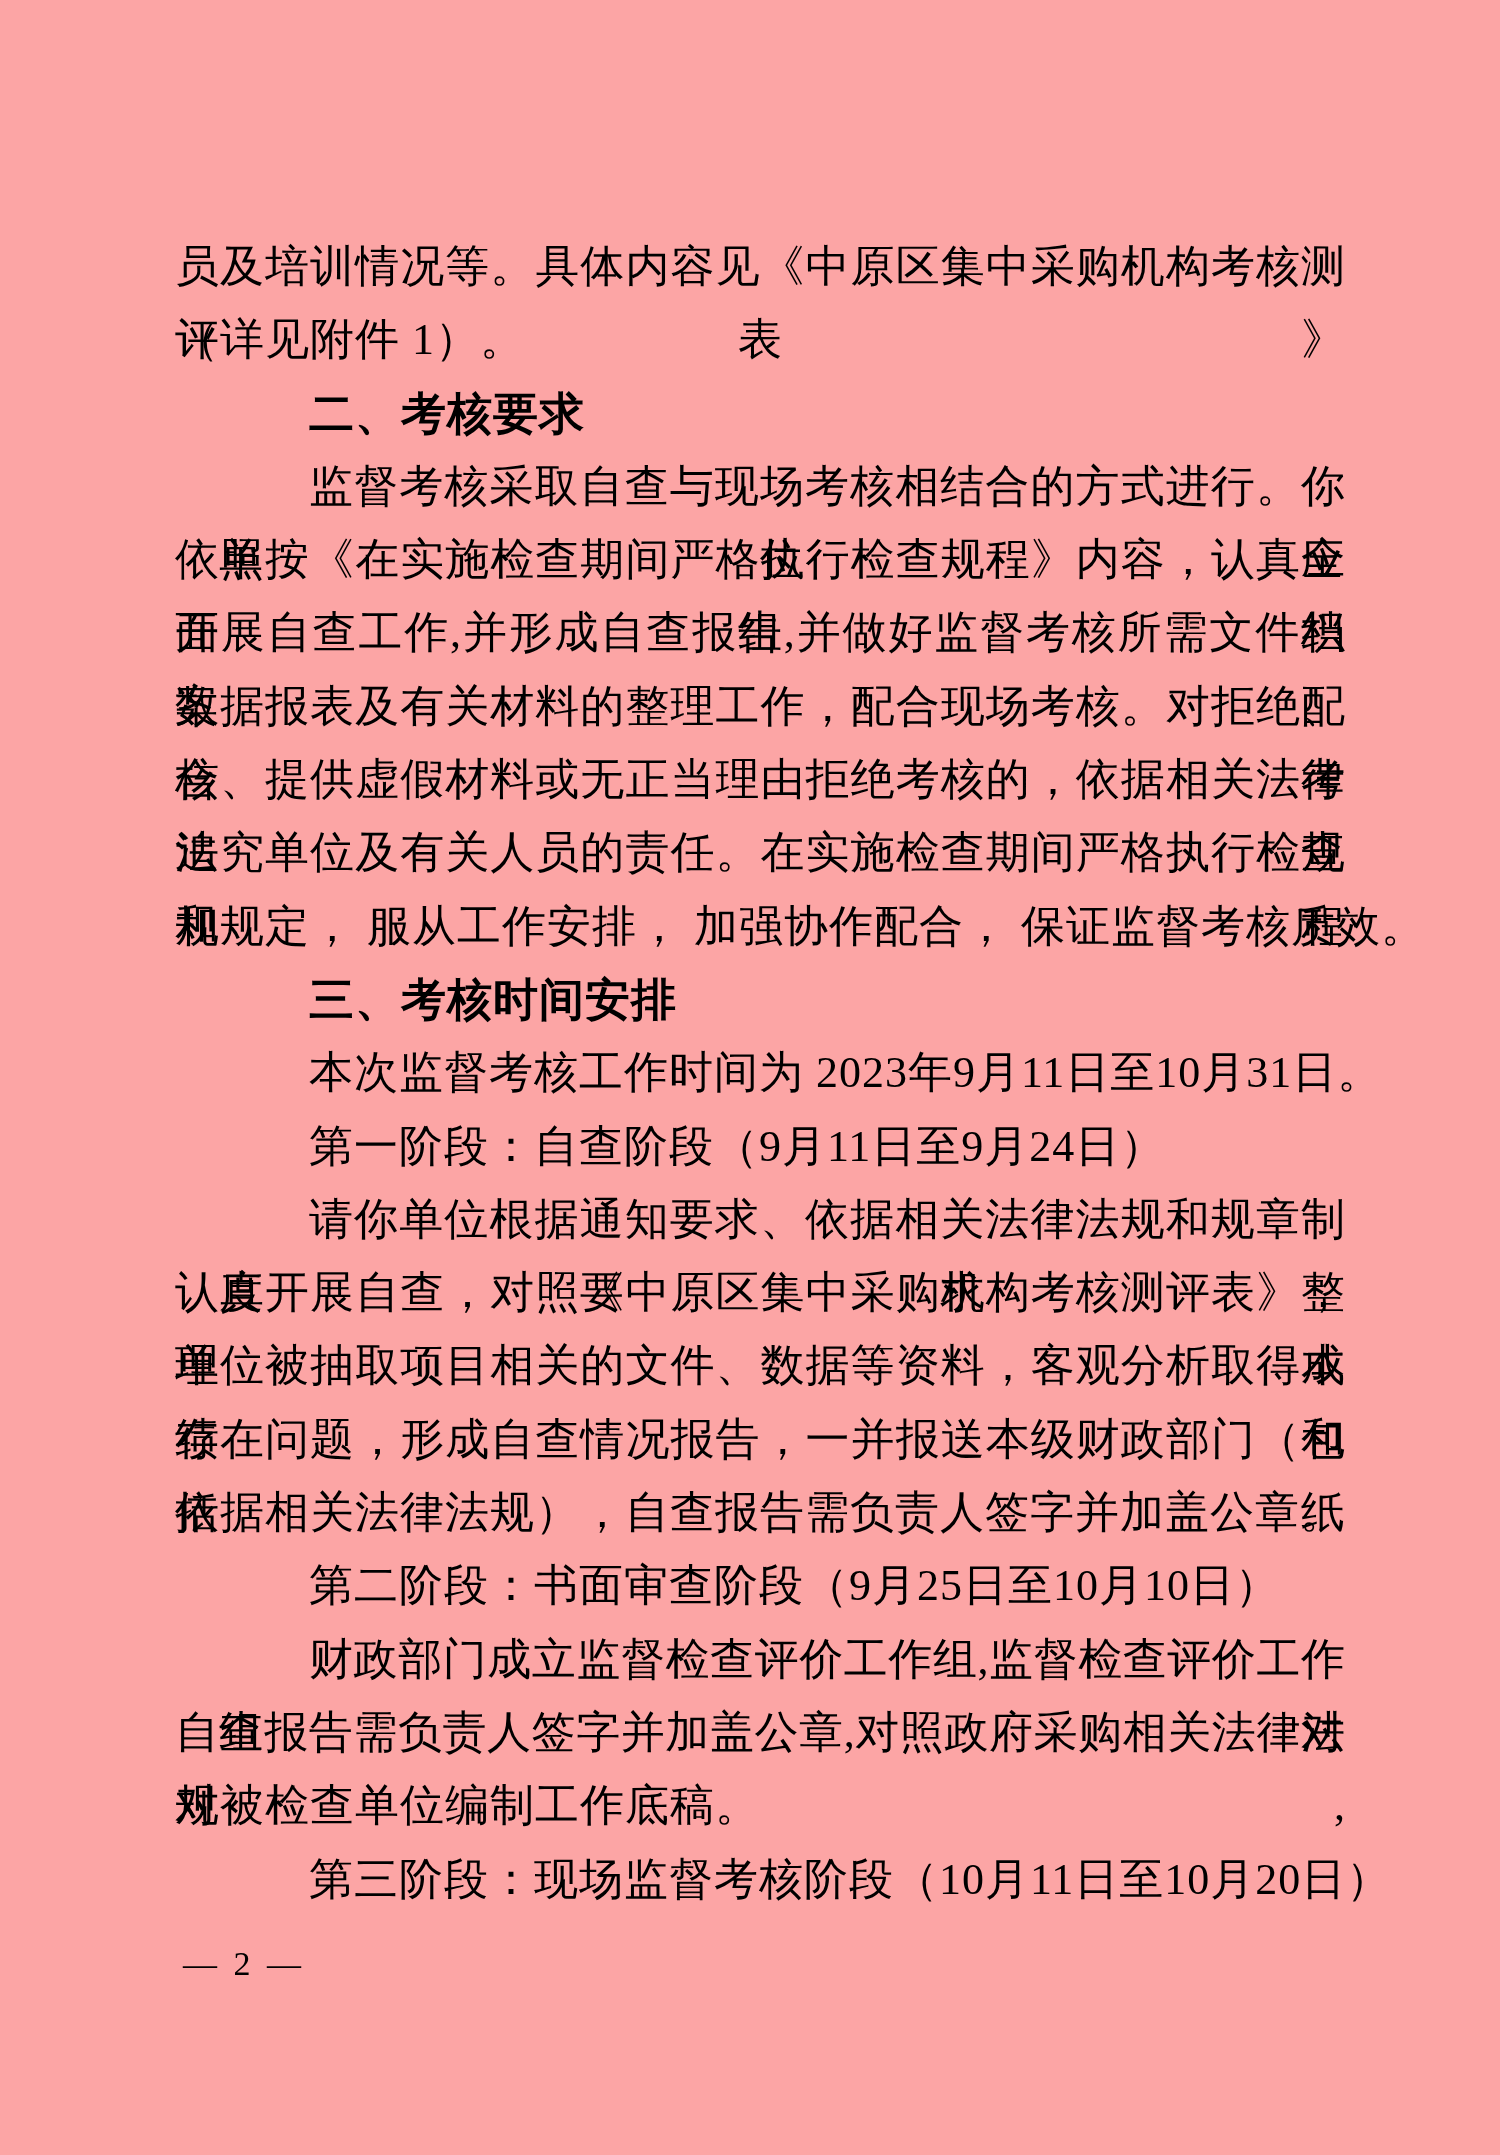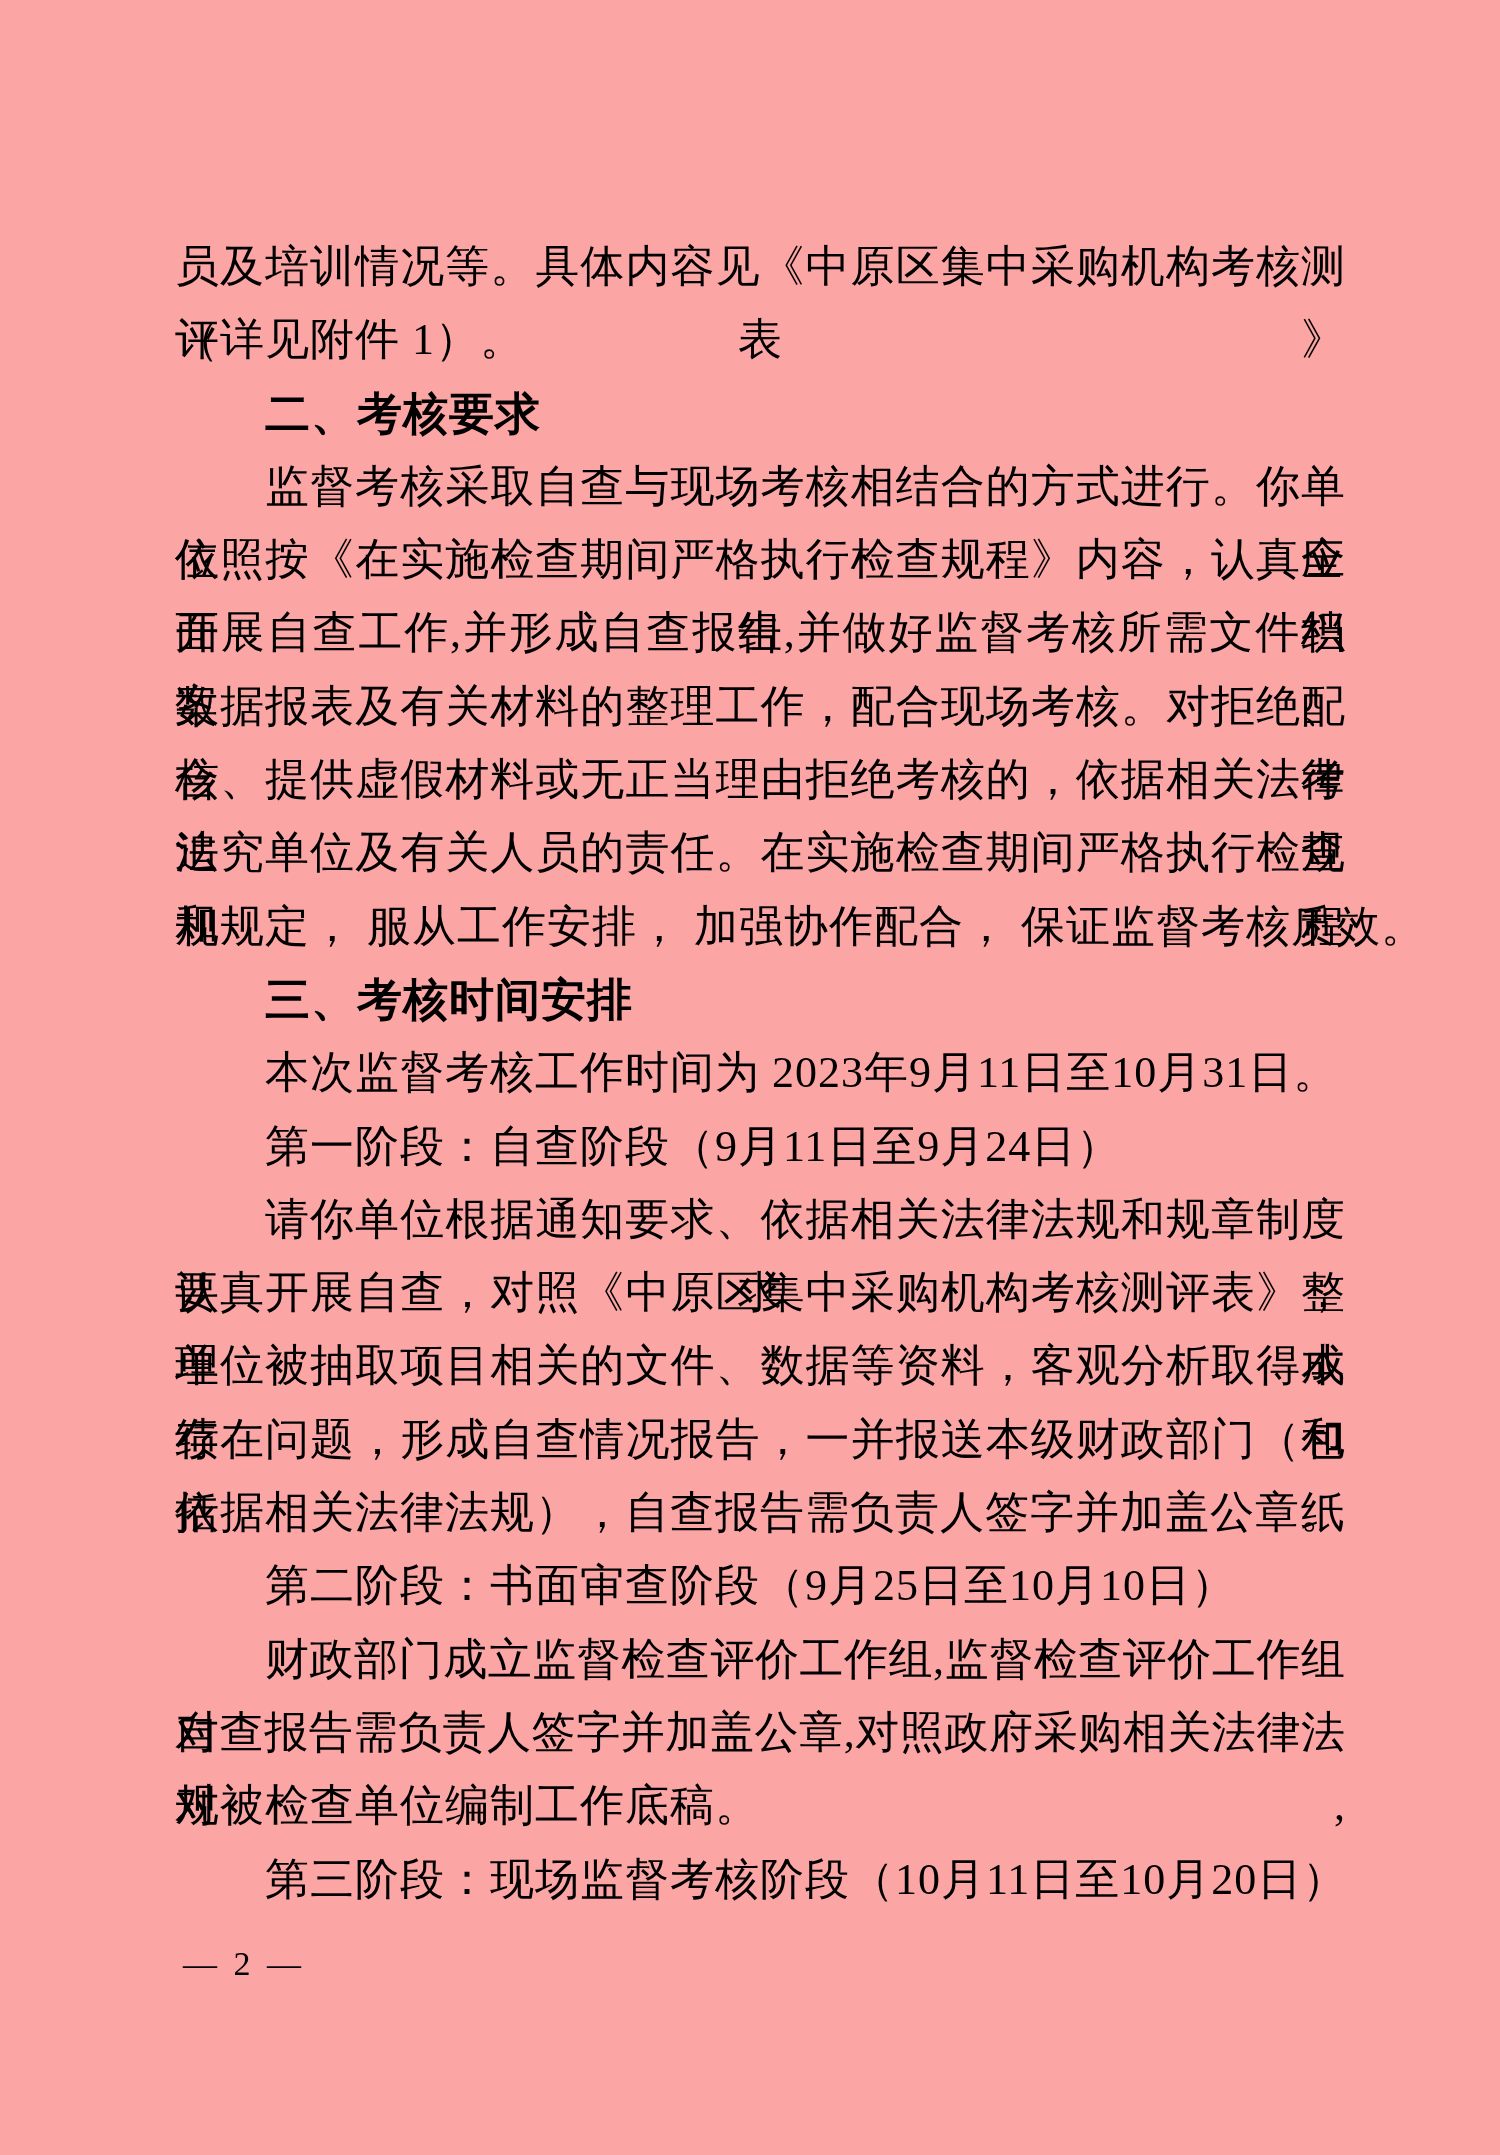--- a/index.html
+++ b/index.html
@@ -31,20 +31,21 @@
     color: #000000;
   }
   .line.just {
     white-space: normal;
     text-align: justify;
     text-align-last: justify;
     letter-spacing: 0;
   }
   .line.ind {
     text-indent: 90px;
+    margin-left: 44px;
   }
   .line.head {
     font-family: "Liberation Sans", "DejaVu Sans", sans-serif;
     font-weight: bold;
     font-size: 45px;
   }
   .footer {
     position: absolute;
     left: 183px;
     top: 1942px;

